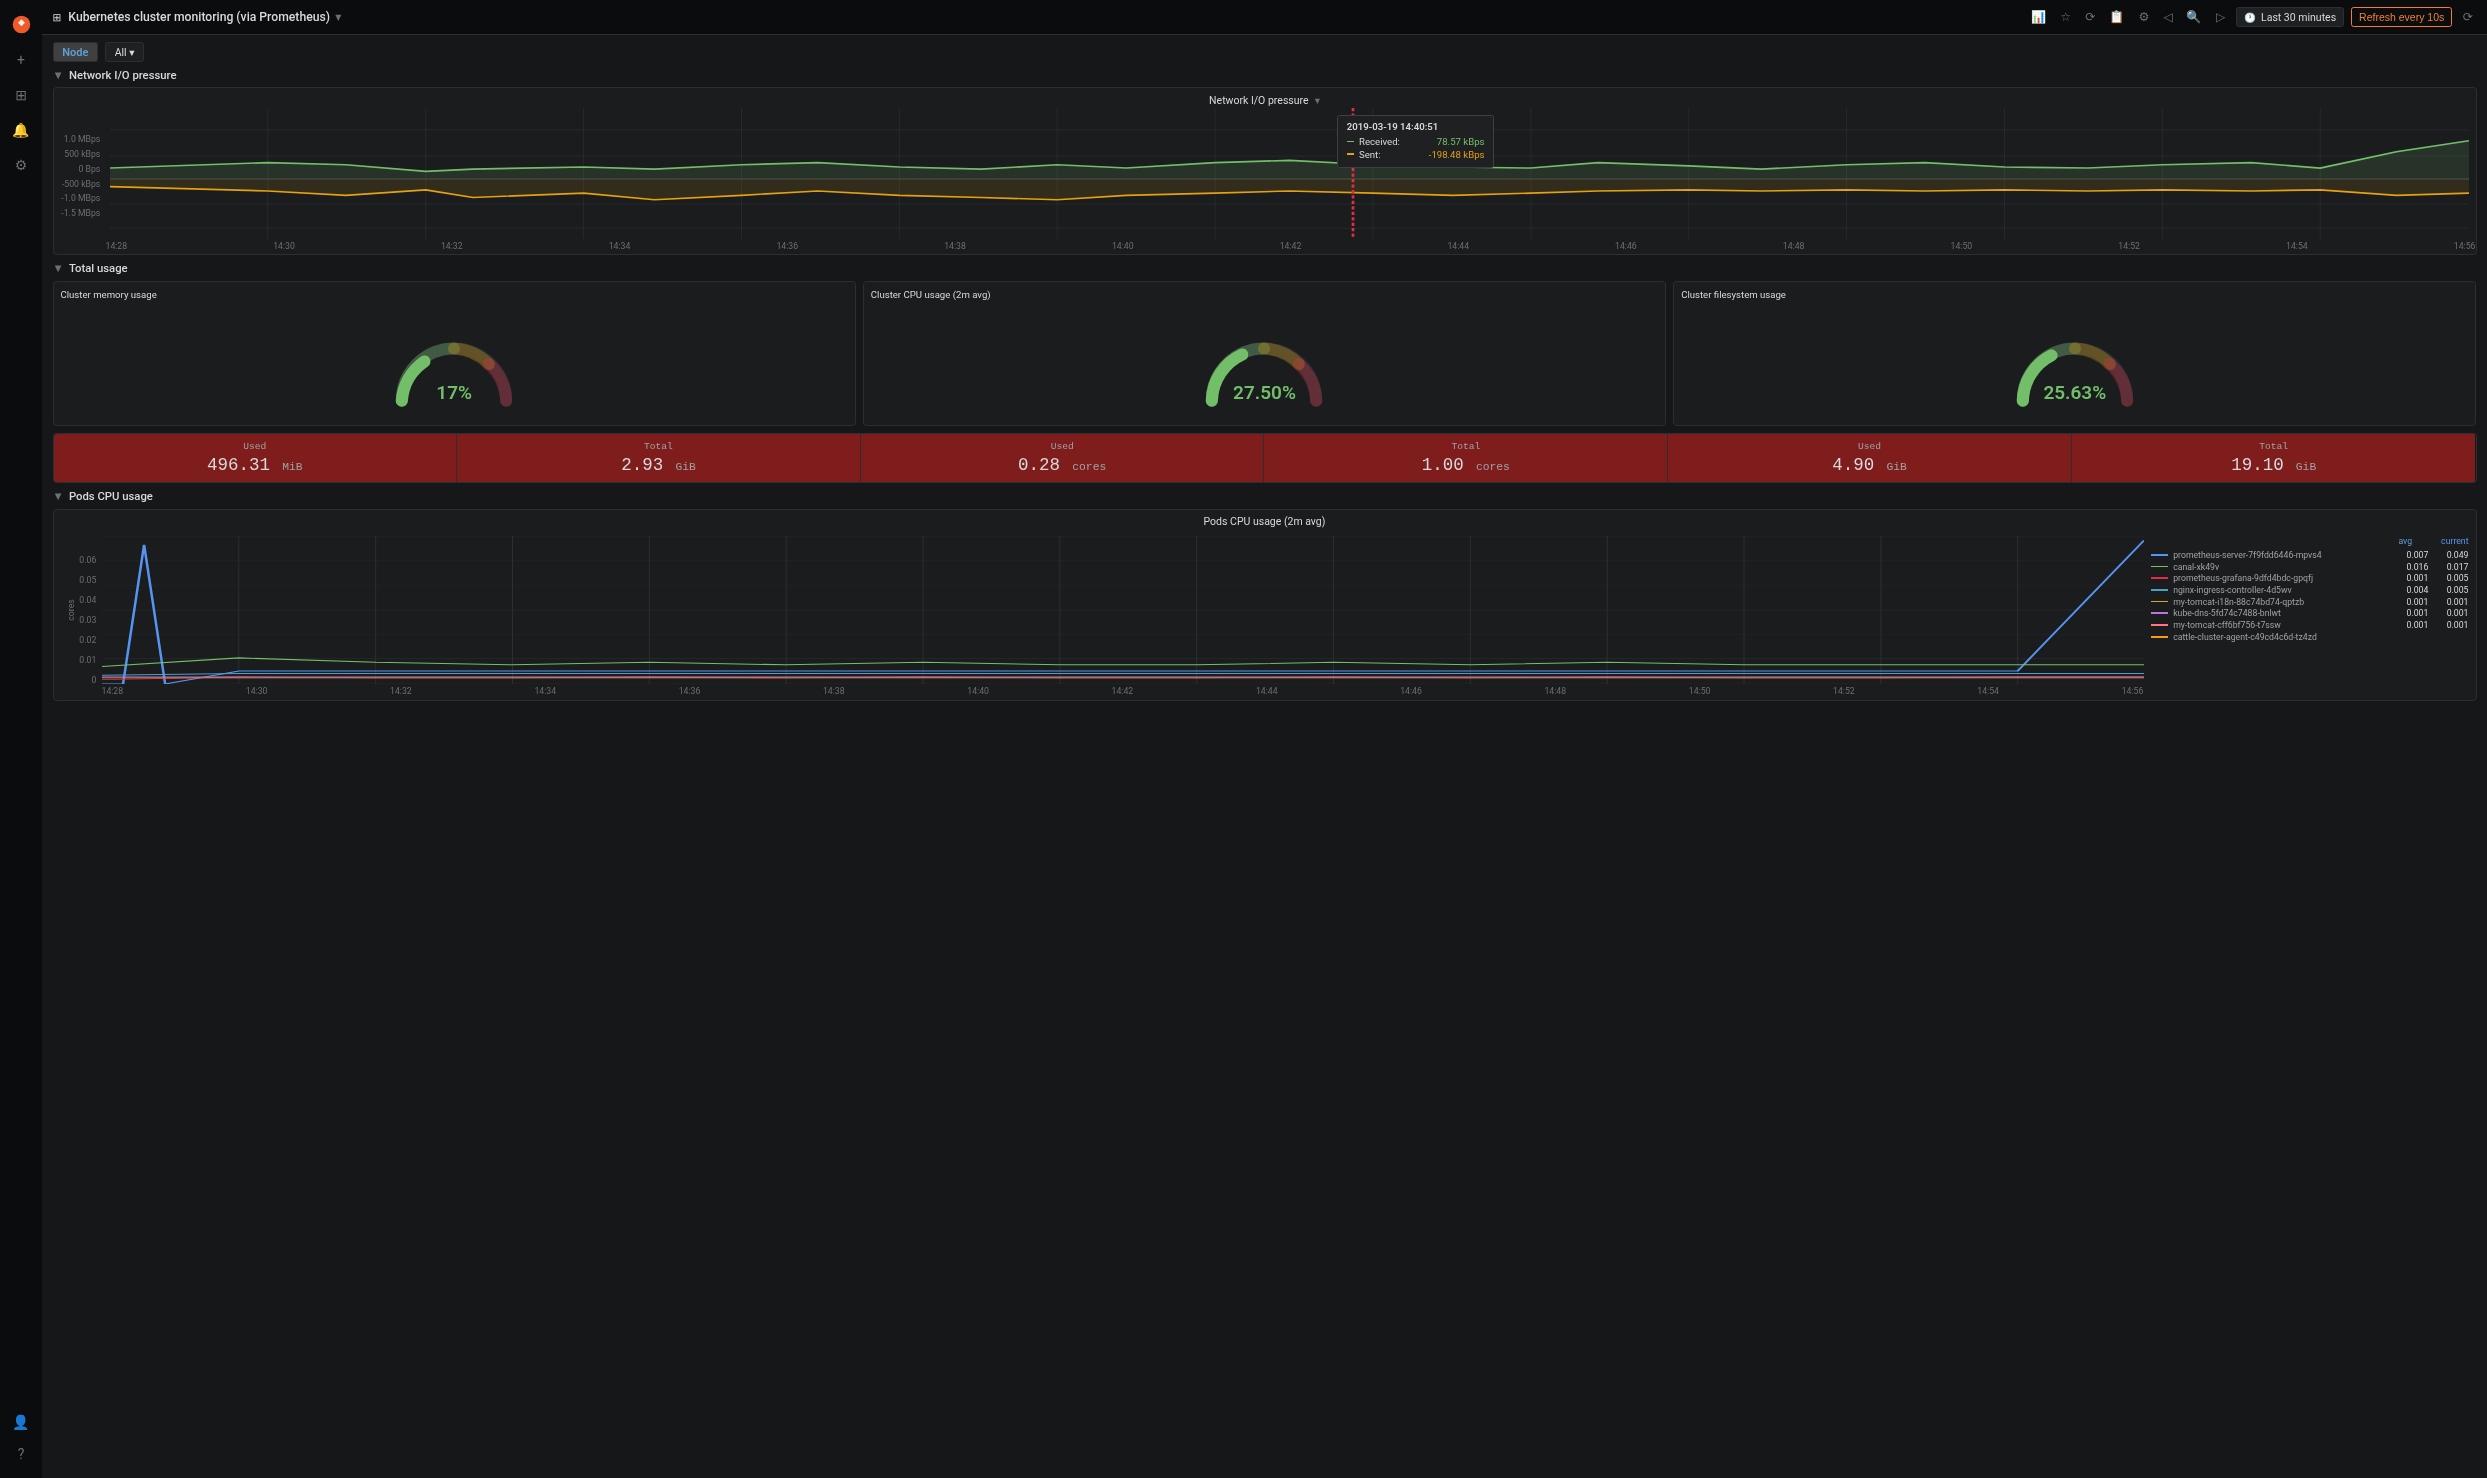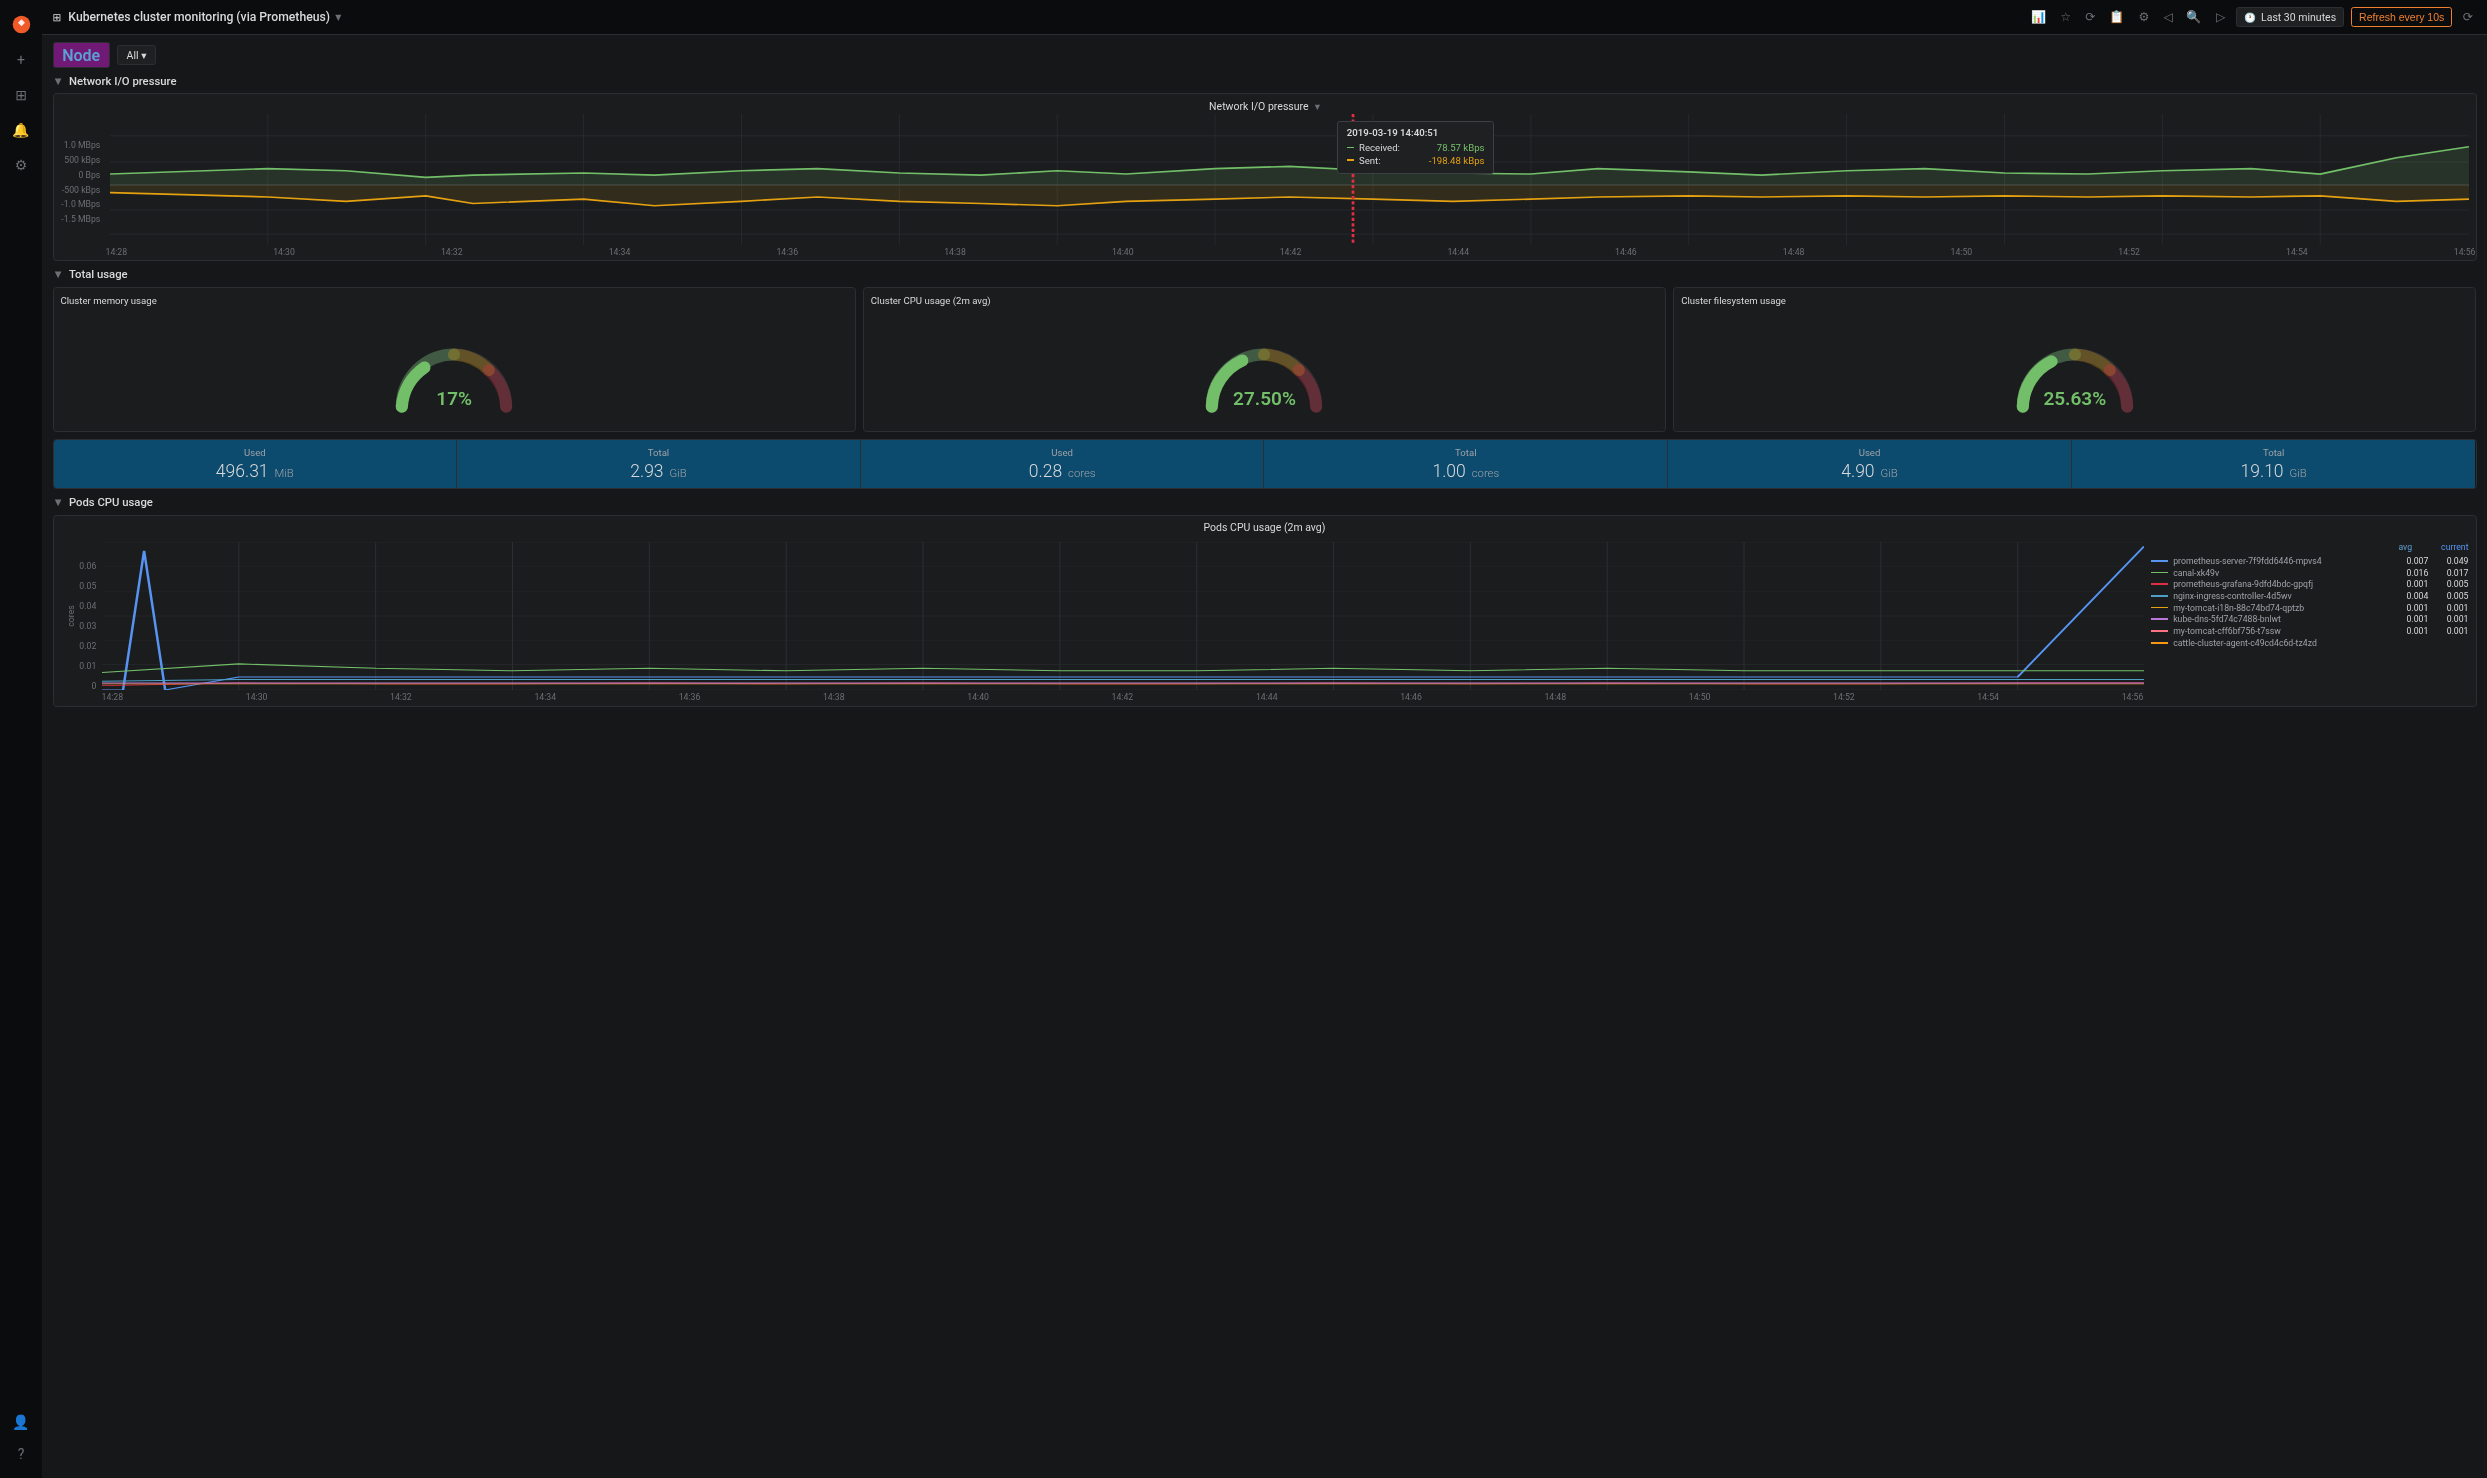--- a/index.html
+++ b/index.html
@@ -97,25 +97,25 @@
       padding: 7px 10.5px;
       background: #161719;
     }
 
     
     .filter-bar {
       display: flex; align-items: center; gap: 7px;
       margin-bottom: 7px;
     }
     .filter-label {
-      background: #701a75;
+      background: #404040;
       border: 0.9px solid #2c2e33;
       border-radius: 2.6px;
       padding: 2.6px 8.7px;
-      font-size: 16px;
+      font-size: 11px;
       color: #5d9fd4;
       font-weight: 600;
     }
     .filter-select {
       background: #1f2022;
       border: 0.9px solid #2c2e33;
       border-radius: 2.6px;
       padding: 2.6px 8.7px;
       font-size: 10.5px;
       color: #d8d9da;
@@ -248,24 +248,25 @@
     .stats-row {
       display: grid;
       grid-template-columns: 1fr 1fr 1fr 1fr 1fr 1fr;
       gap: 0;
       border: 0.9px solid #2c2e33;
       border-radius: 3.5px;
       margin-bottom: 7px;
       overflow: hidden;
     }
     .stat-cell {
-      background: #0c4a6e;
+      background: #7f1d1d;
       padding: 7px 8.7px;
       border-right: 0.9px solid #2c2e33;
       text-align: center;
+      font-family: Liberation Mono, monospace;
     }
     .stat-cell:last-child { border-right: none; }
     .stat-label {
       font-size: 9.6px;
       color: #9fa2a7;
       margin-bottom: 3.5px;
     }
     .stat-value {
       font-size: 17.5px;
       font-weight: 300;

